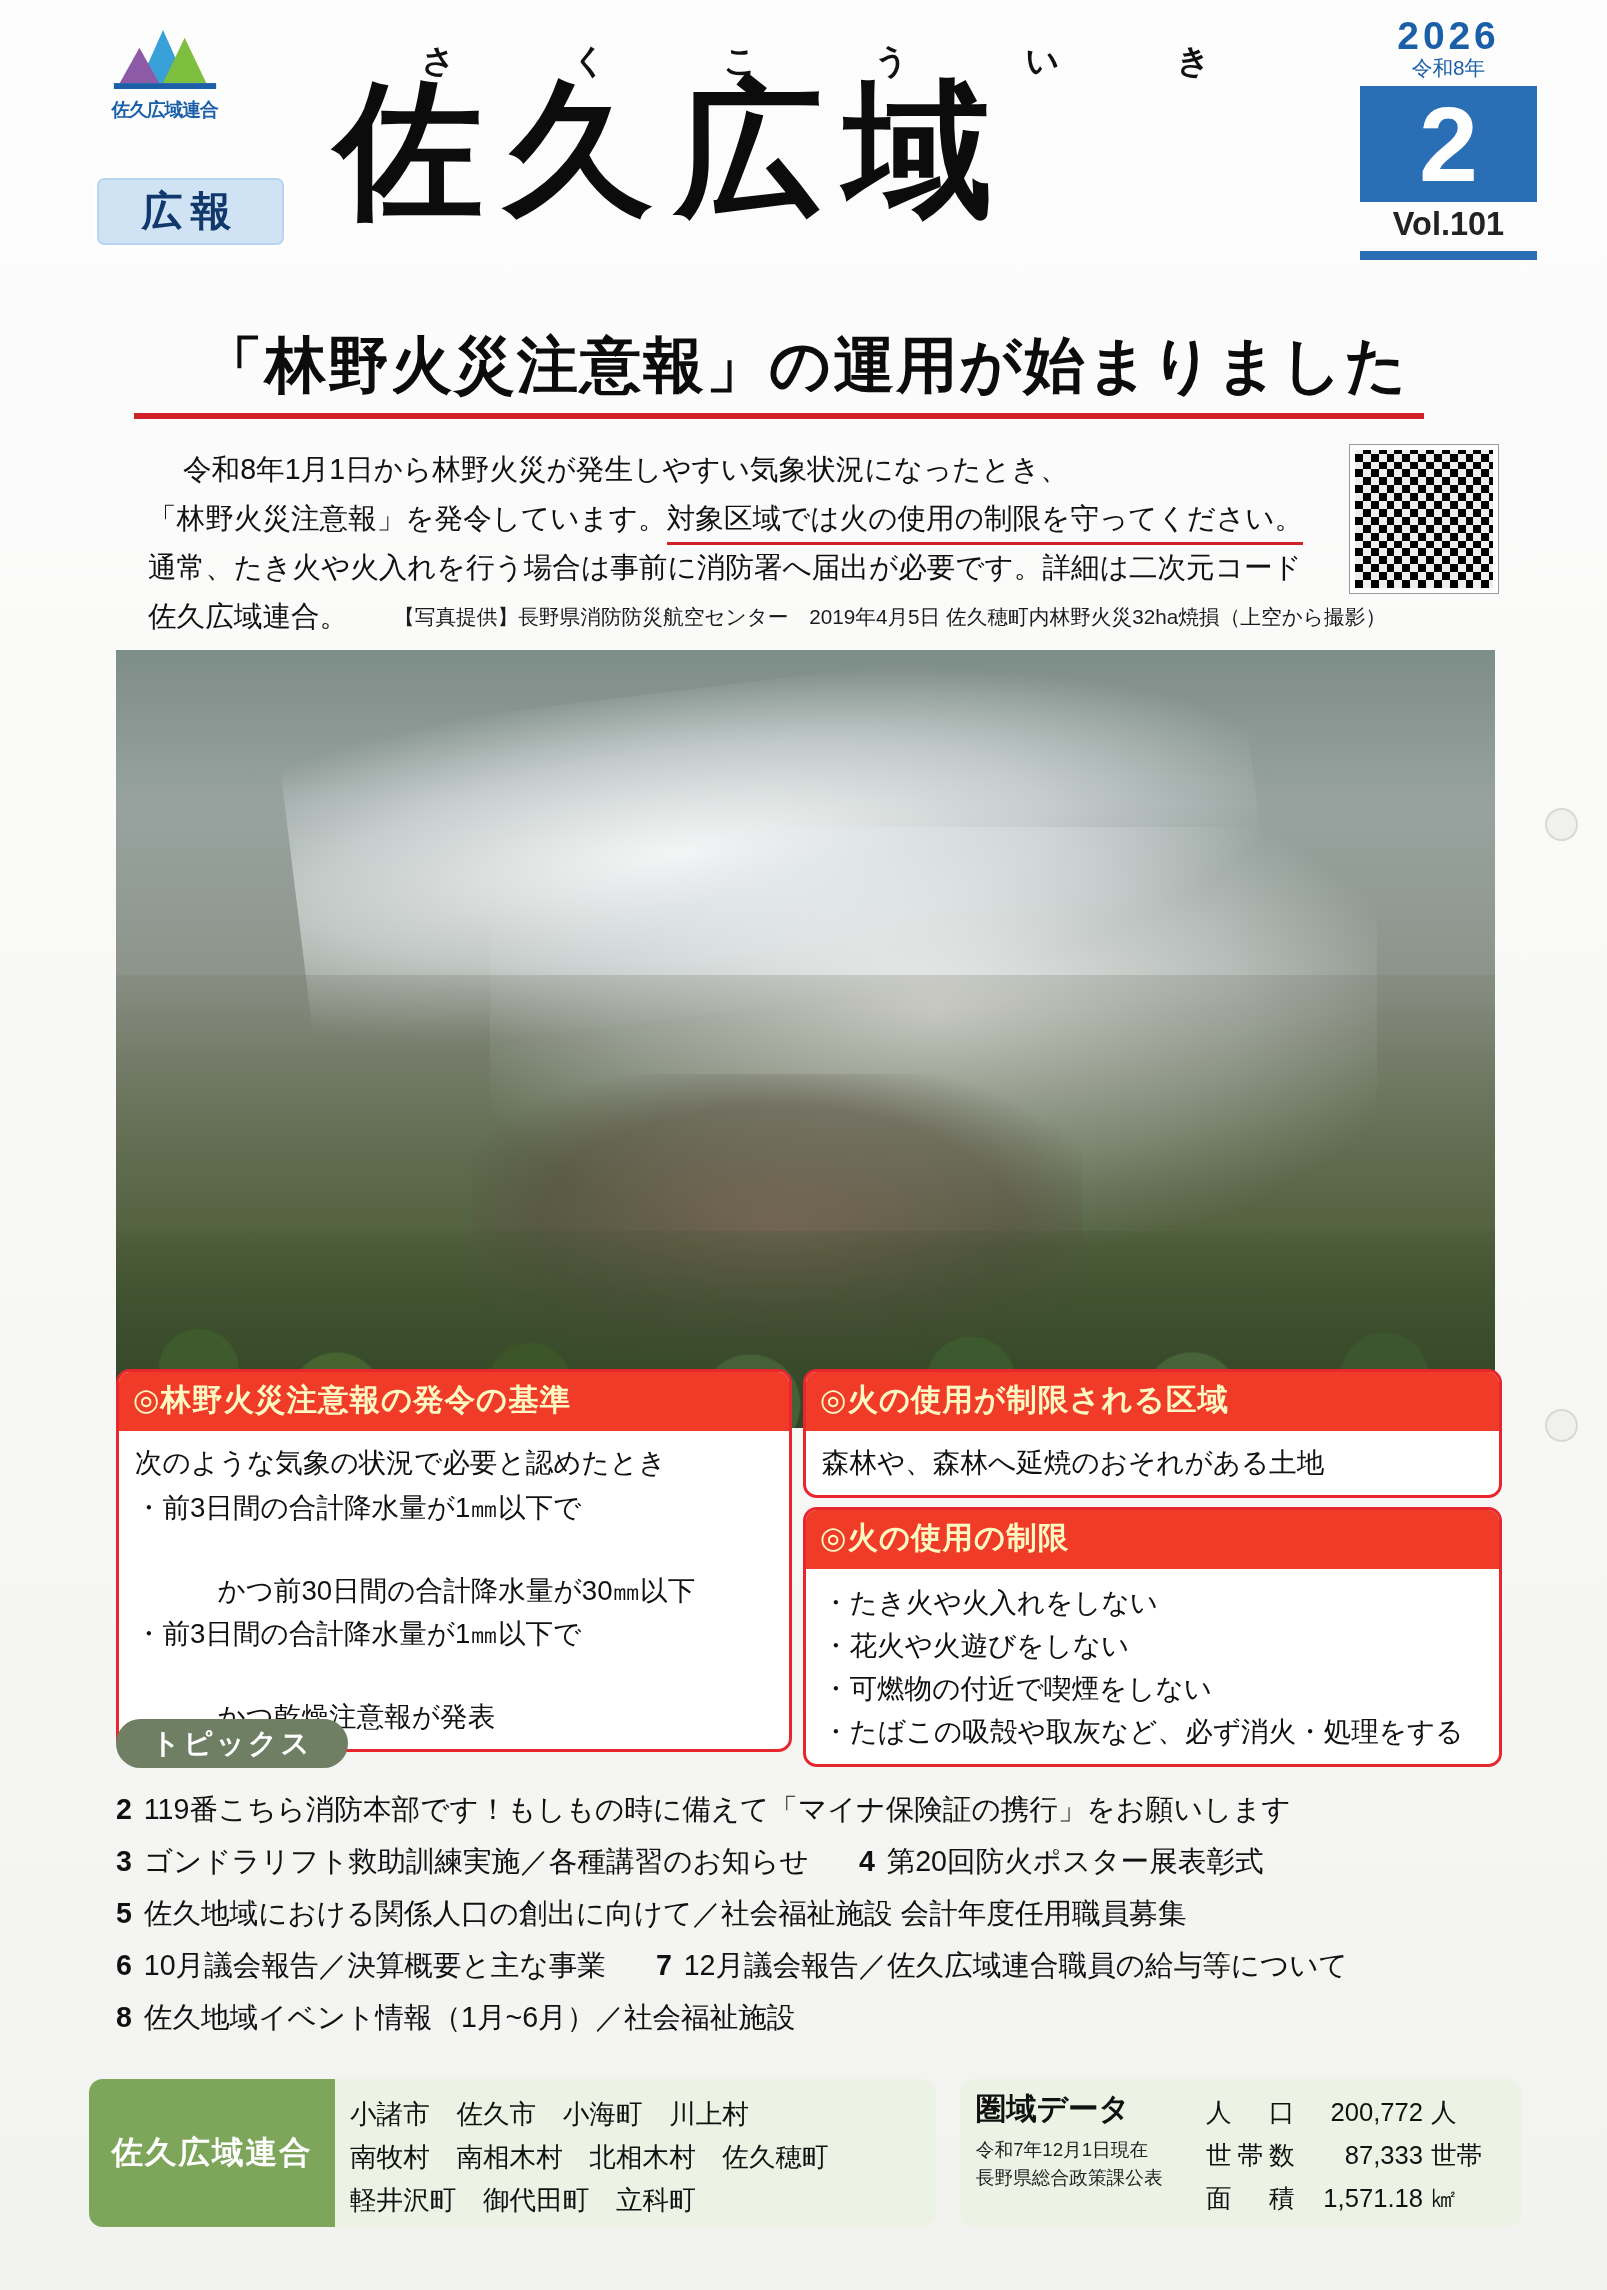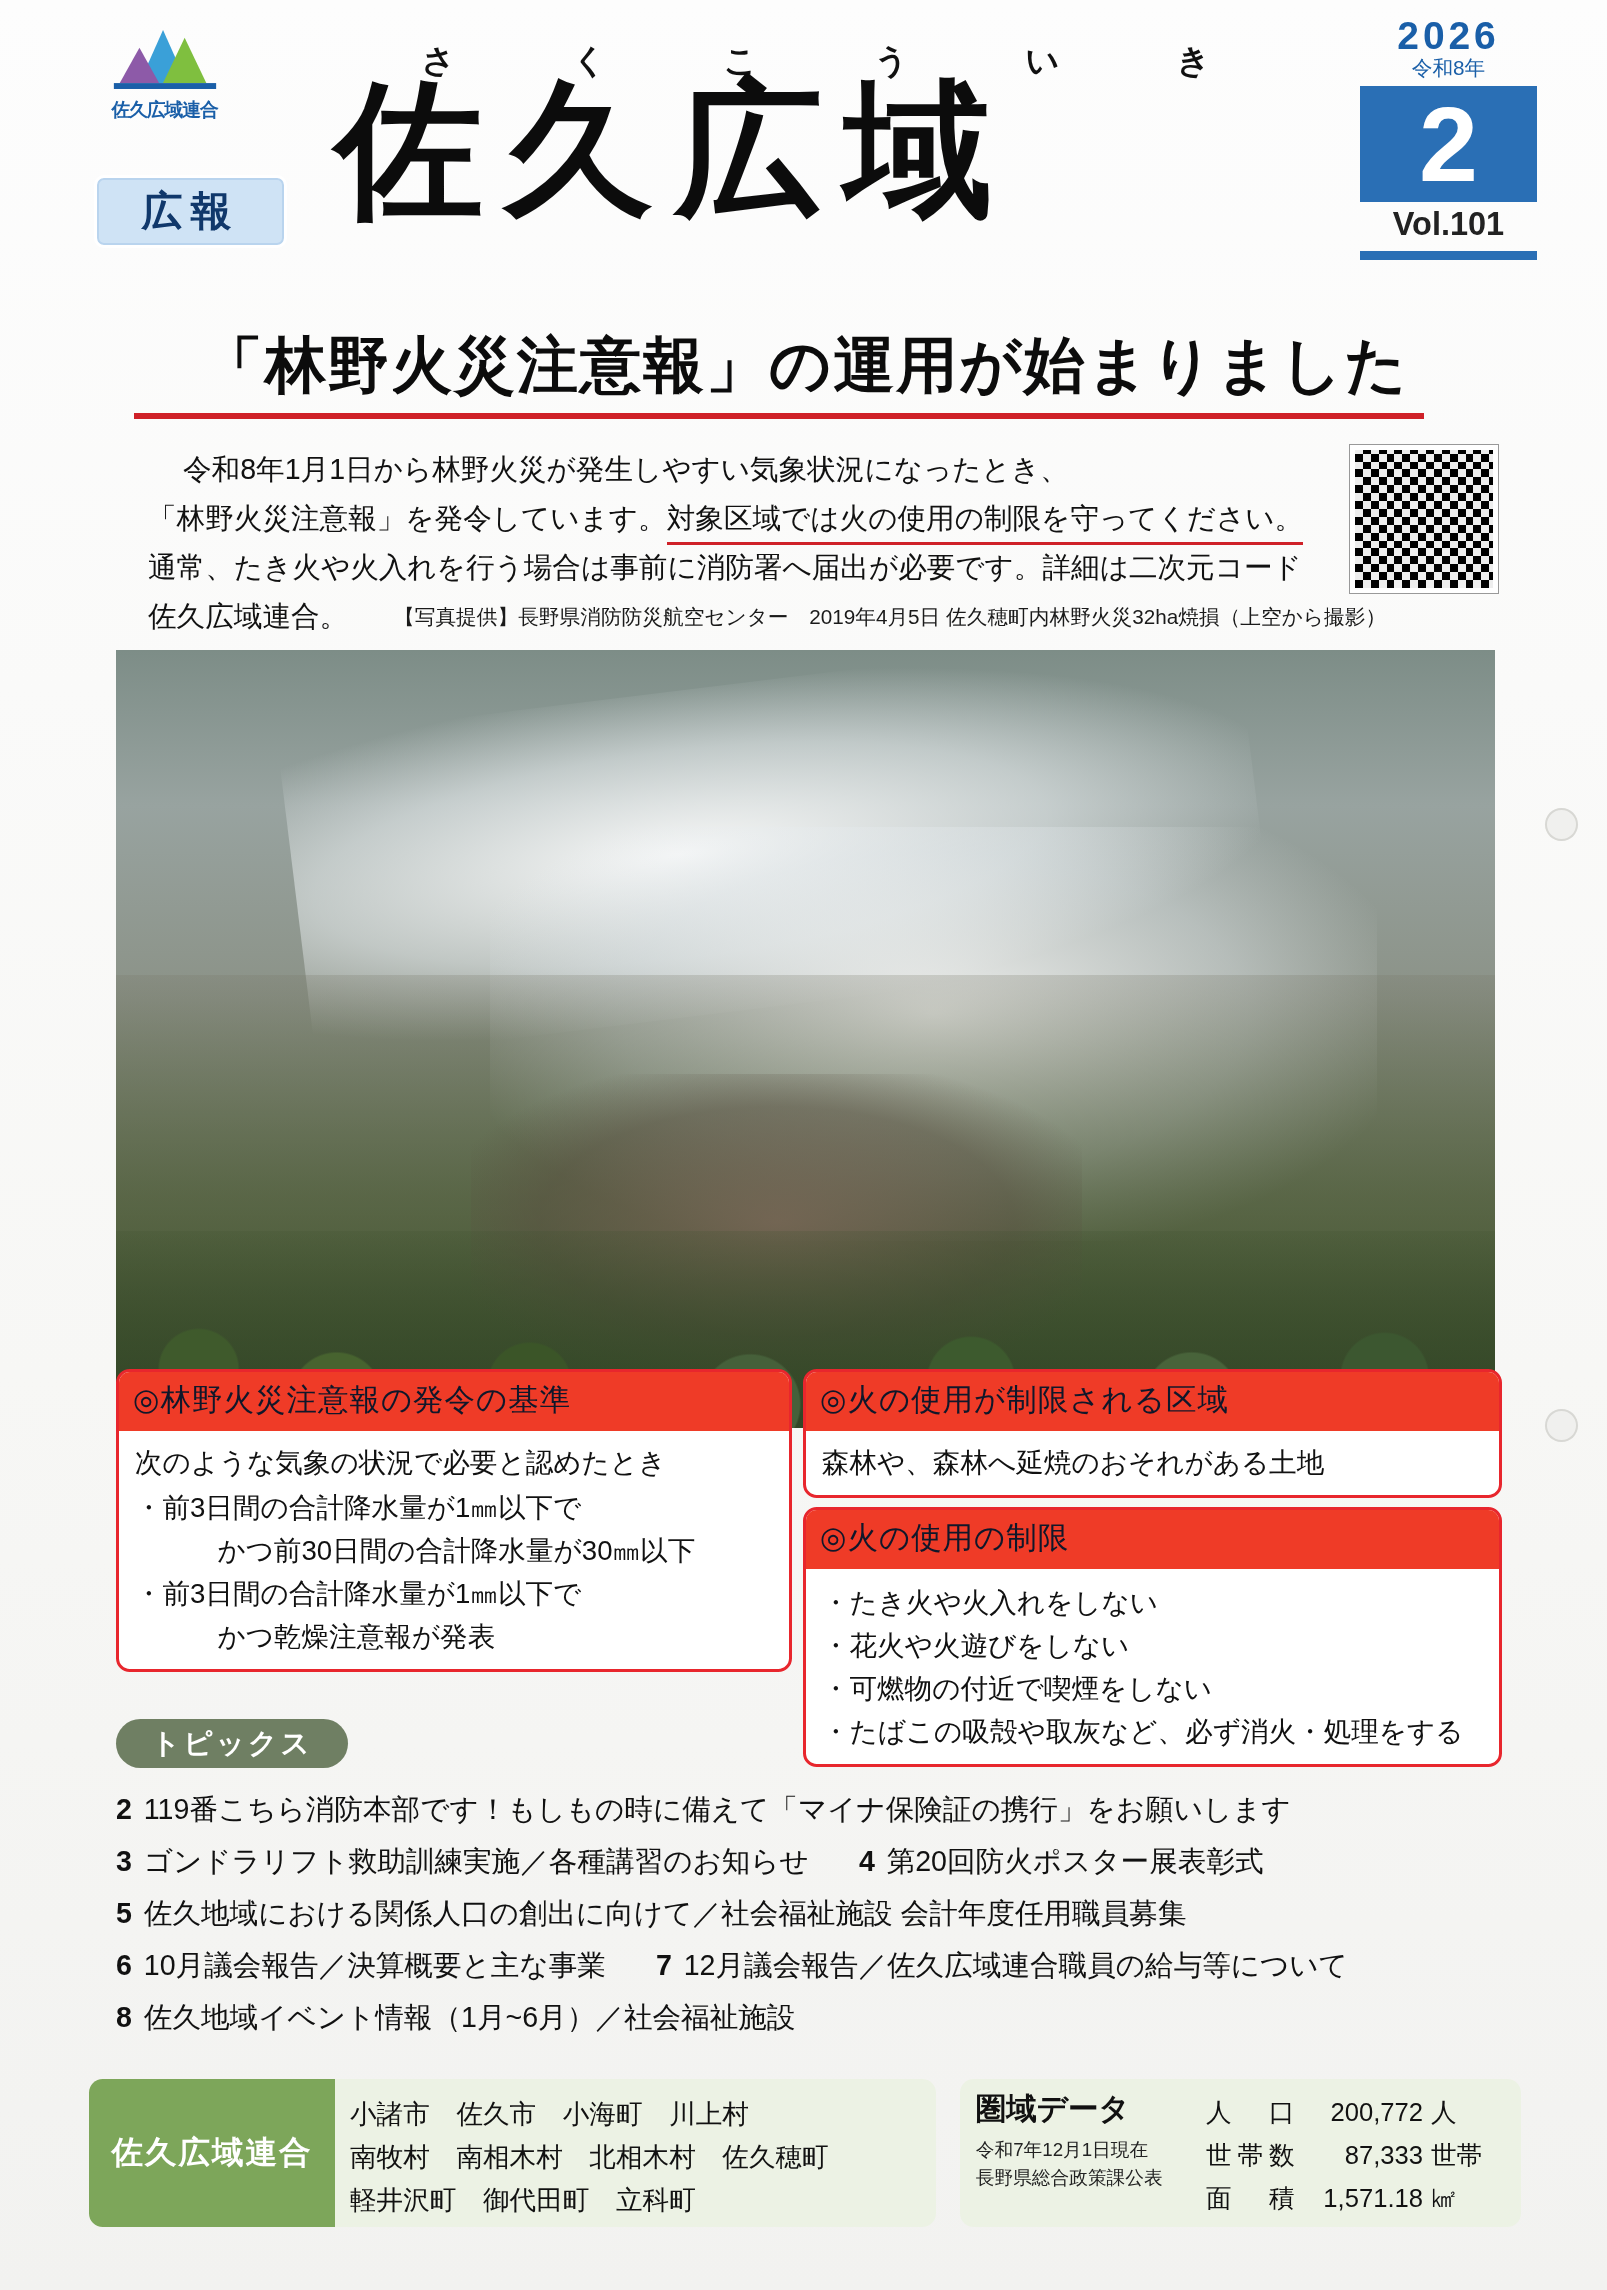--- a/index.html
+++ b/index.html
@@ -131,28 +131,28 @@
     position:absolute;right:29.6px;width:33px;height:33px;border-radius:50%;
     background:#f0f0ee;box-shadow:inset 0 0 0 2px #d8d8d4;
   }
 
   
   .box{
     position:absolute;background:#fff;border:3.9px solid #e8262d;border-radius:13.8px;
     overflow:hidden;
   }
   .box-title{
-    background:#ef3b27;color:#0f172a;font-size:30.5px;font-weight:normal;
+    background:#ef3b27;color:#fef9c3;font-size:30.5px;font-weight:bold;
     padding:7.9px 13.8px 9.9px;letter-spacing:1px;
   }
   .box-body{padding:9.9px 15.8px 11.8px;font-size:27.6px;line-height:43px;color:#111;}
   .box-body ul{margin:2px 0 0;padding:0;list-style:none;}
   .box-body li{text-indent:0;padding-left:27.6px;position:relative;}
   .box-body li:before{content:"・";position:absolute;left:0;top:0;}
-  .box-body .cont{padding-left:55px;display:block;}
+  .box-body .cont{padding-left:55px;display:block;margin-top:40px;}
 
   #criteria{left:116px;top:1369px;width:670px;}
   #area{left:803px;top:1369px;width:693px;}
   #restrict{left:803px;top:1507px;width:693px;}
 
   
   .topics-tag{
     position:absolute;left:116px;top:1719px;width:232px;height:49px;
     background:#6f7f63;color:#fff;border-radius:25.6px;
     font-size:28.6px;font-weight:bold;letter-spacing:3px;

